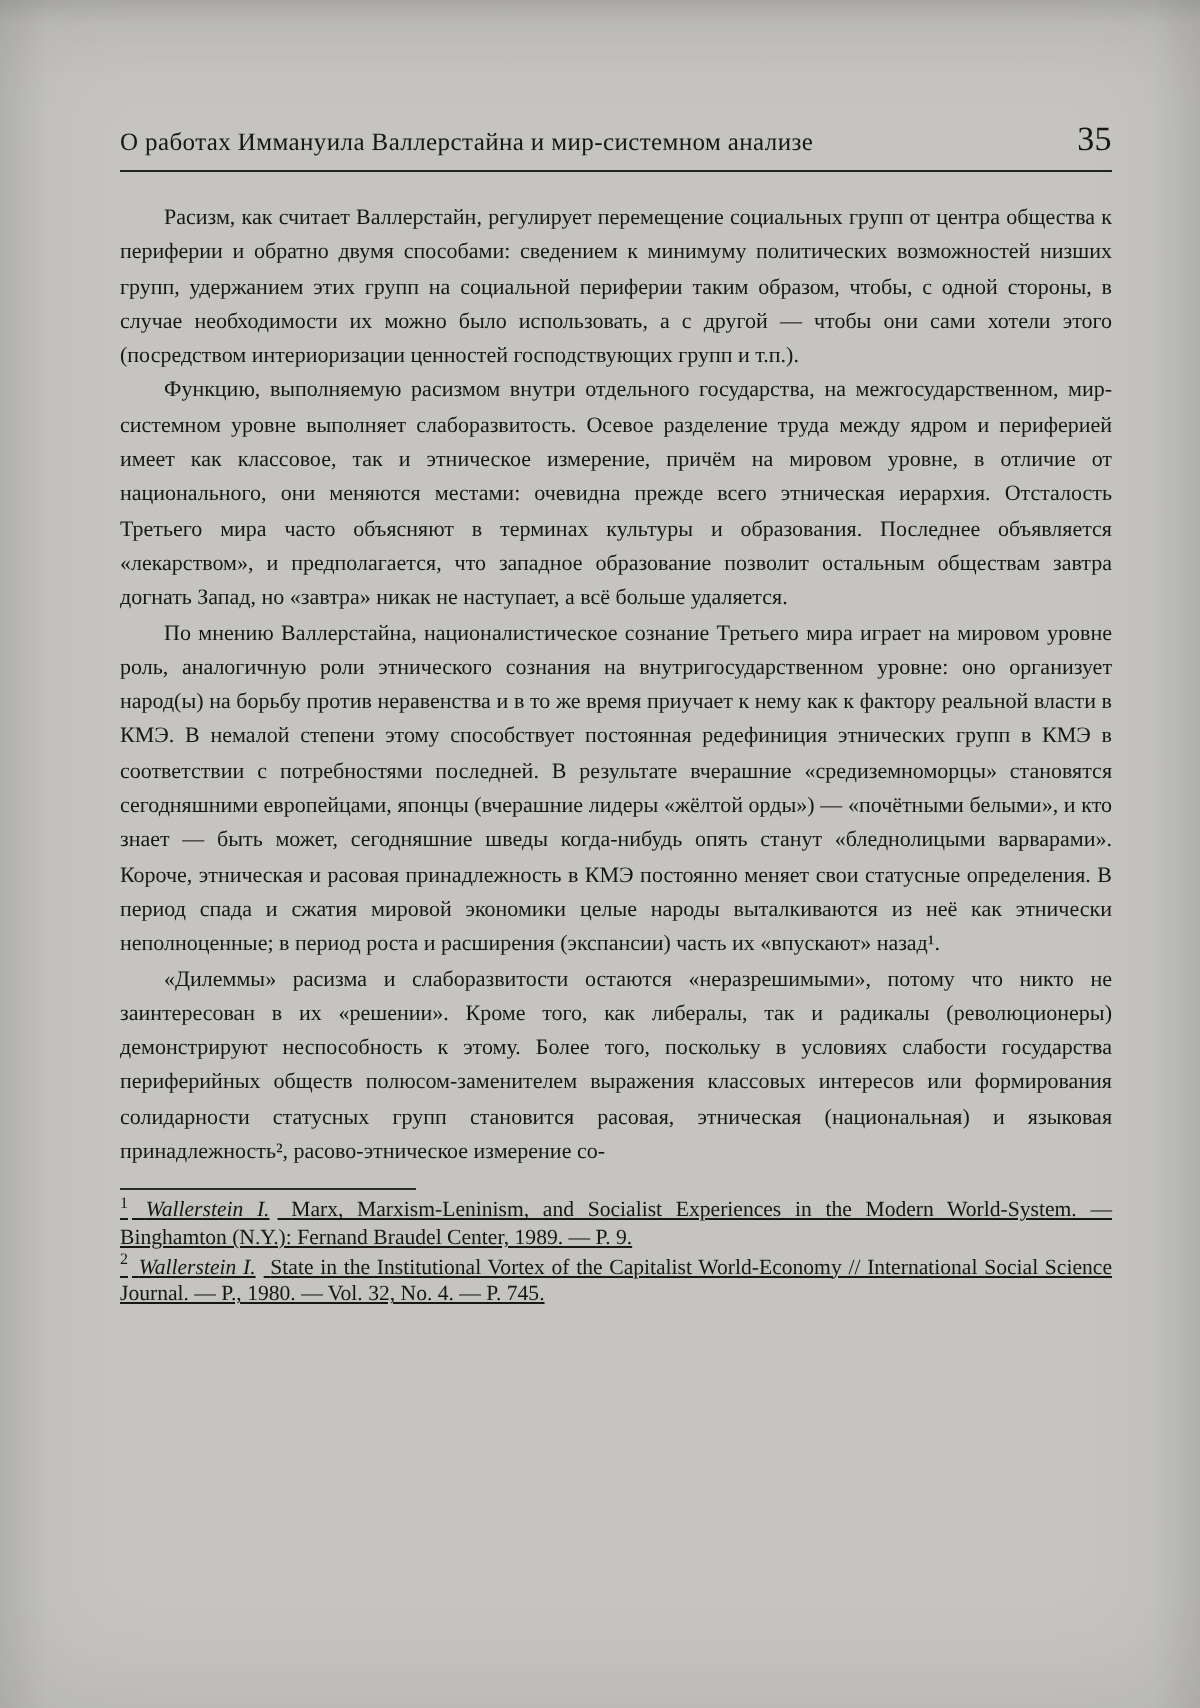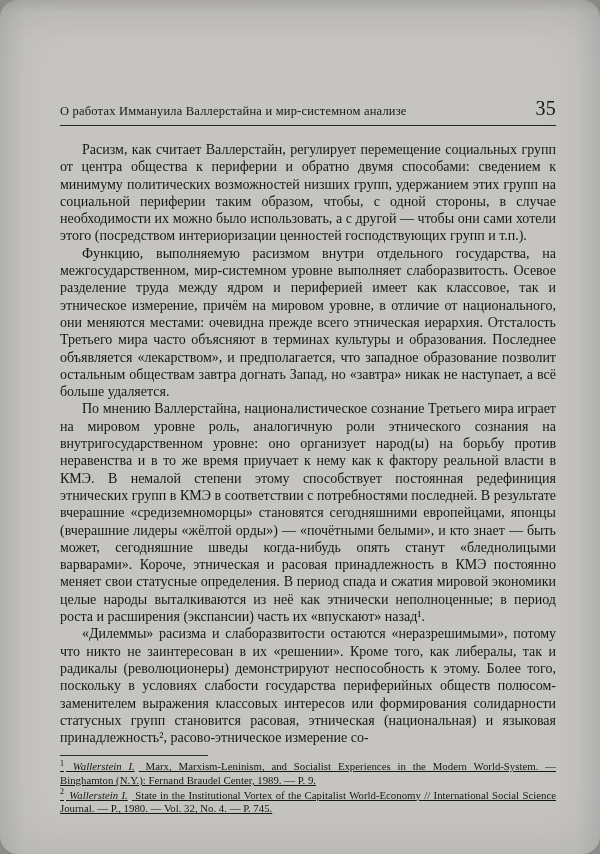--- a/index.html
+++ b/index.html
@@ -14,44 +14,42 @@
     box-sizing: border-box;
     background: #c5c4c0;
     background-image:
       linear-gradient(180deg, rgba(0,0,0,0.10) 0, rgba(0,0,0,0.02) 12px, rgba(0,0,0,0) 40px),
       linear-gradient(90deg, rgba(0,0,0,0.06) 0, rgba(0,0,0,0) 24px, rgba(0,0,0,0) 576px, rgba(0,0,0,0.06) 600px);
     box-shadow: inset 0 0 60px rgba(0,0,0,0.10);
     color: #161615;
     font-family: "Liberation Serif", "DejaVu Serif", serif;
     overflow: hidden;
     padding: 60px 44px 0 60px;
-    border-radius: 18px;
   }
   .running-header {
     display: flex;
     justify-content: space-between;
     align-items: baseline;
     font-size: 12.5px;
     letter-spacing: 0.2px;
   }
   .running-title {
     font-style: normal;
   }
   .page-number {
-    font-size: 20px;
-    margin-top: 37px;
+    font-size: 17px;
   }
   .header-rule {
     border: 0;
     border-top: 1.6px solid #232321;
     margin: 5px 0 0 0;
   }
   .page-body {
     margin-top: 15px;
-    font-size: 14px;
+    font-size: 11px;
     line-height: 17.3px;
     text-align: justify;
     hyphens: auto;
     -webkit-hyphens: auto;
   }
   .page-body p {
     margin: 0;
     text-indent: 22px;
   }
   .footnote-separator {

